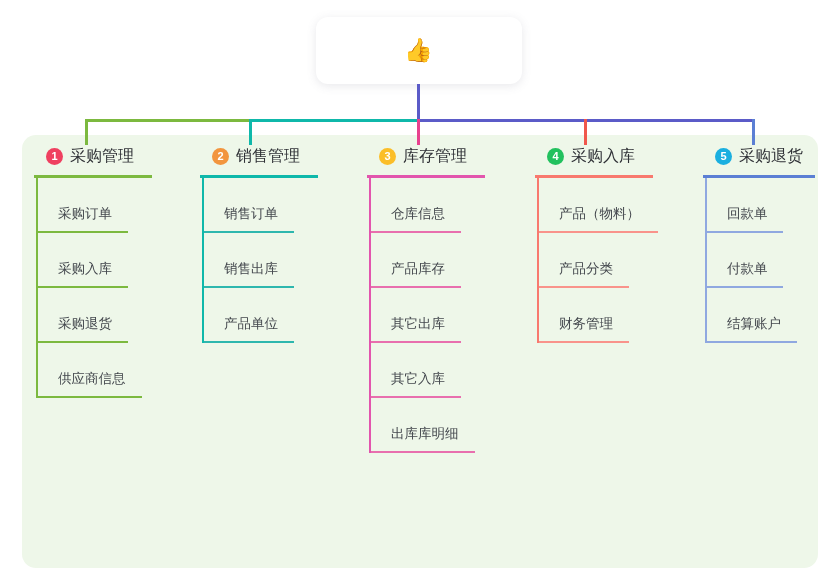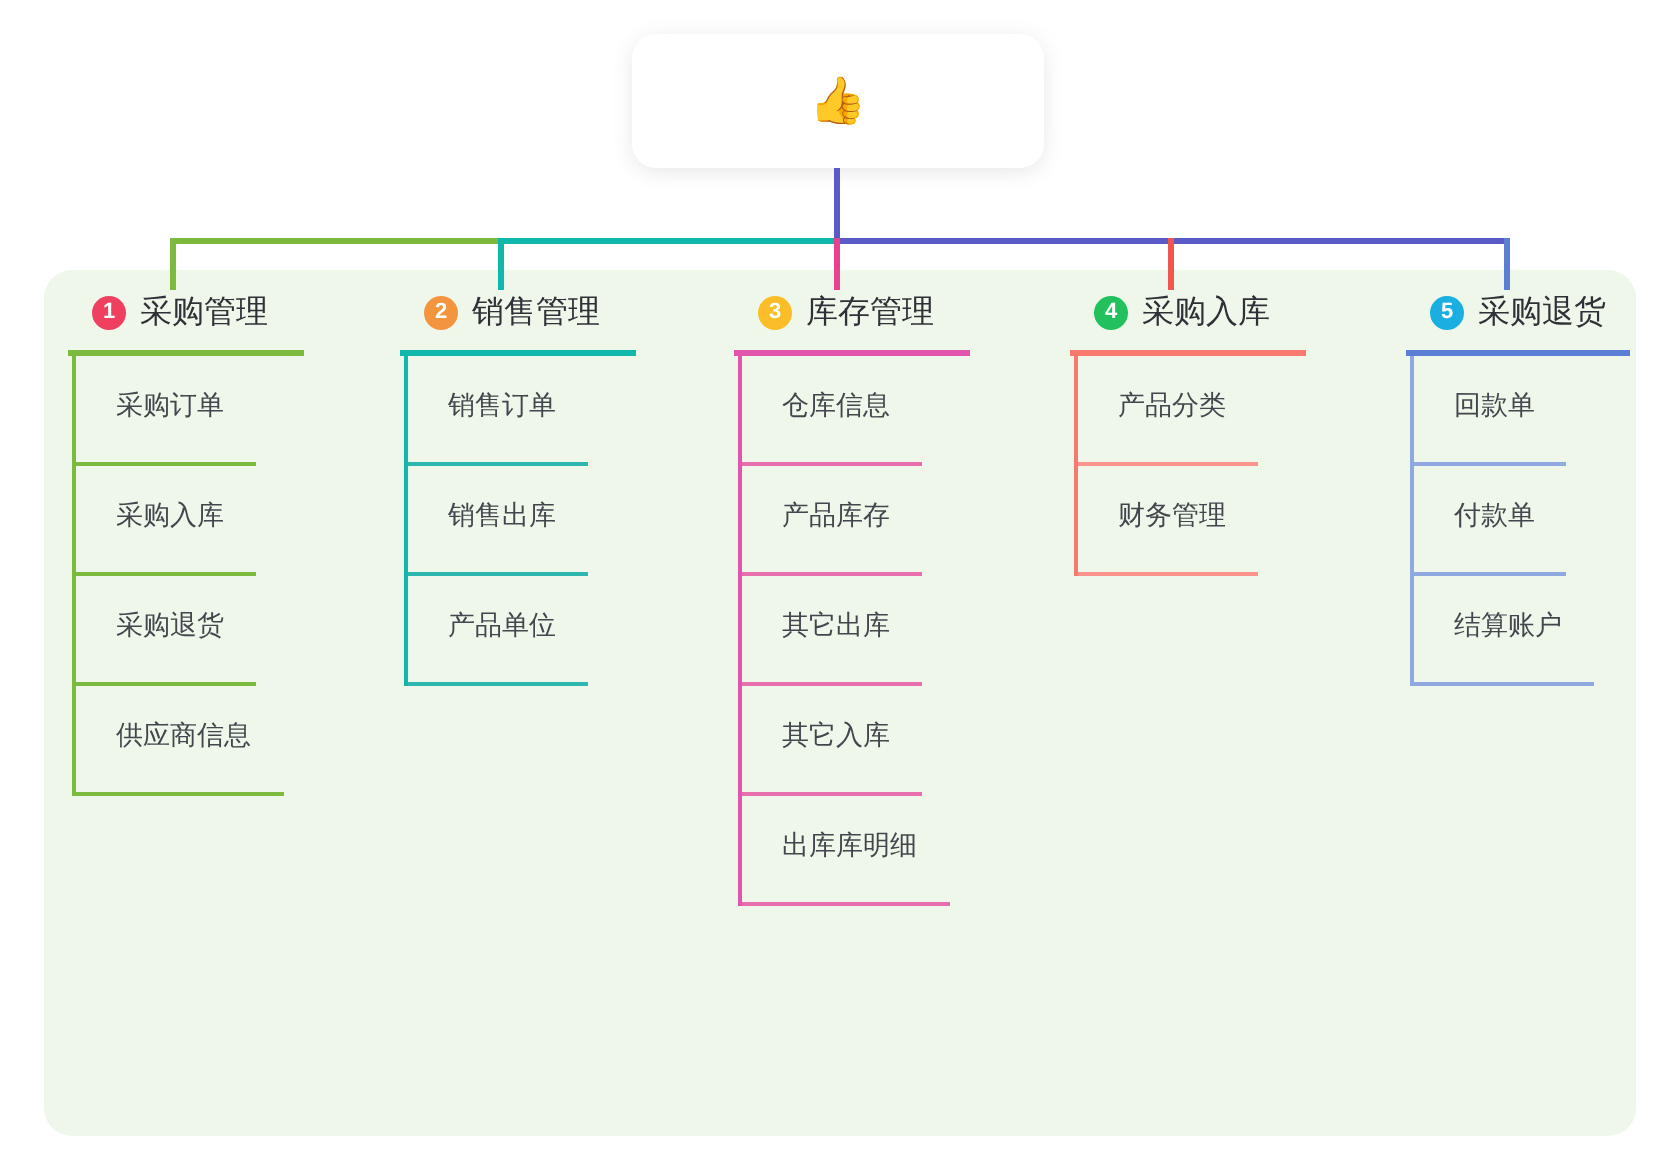--- a/index.html
+++ b/index.html
@@ -119,21 +119,21 @@
     width: 2px;
   }
   .leaf {
     position: relative;
     height: 55px;
     box-sizing: border-box;
   }
   .leaf-label {
     position: absolute;
     left: 22px;
-    bottom: 21px;
+    bottom: 10px;
     font-size: 13.5px;
     color: #43474d;
     white-space: nowrap;
   }
   .leaf-rule {
     position: absolute;
     left: 2px;
     bottom: 0;
     height: 2px;
   }
@@ -248,20 +248,24 @@
 
   <div class="column" style="left:535px; width:160px;">
     <div class="col-head">
       <span class="badge" style="background:#22c15e;">4</span>
       <span class="col-title">采购入库</span>
     </div>
     <div class="col-rule" style="background:#f8796e; width:118px;"></div>
     <div class="leaves">
       <div class="trunk" style="background:#f8796e;"></div>
       <div class="leaf">
+        <span class="leaf-label">产品（物料）</span>
+        <span class="leaf-rule" style="background:#f9938b; width:119px;"></span>
+      </div>
+      <div class="leaf">
         <span class="leaf-label">产品分类</span>
         <span class="leaf-rule" style="background:#f9938b; width:90px;"></span>
       </div>
       <div class="leaf">
         <span class="leaf-label">财务管理</span>
         <span class="leaf-rule" style="background:#f9938b; width:90px;"></span>
       </div>
     </div>
   </div>
 

